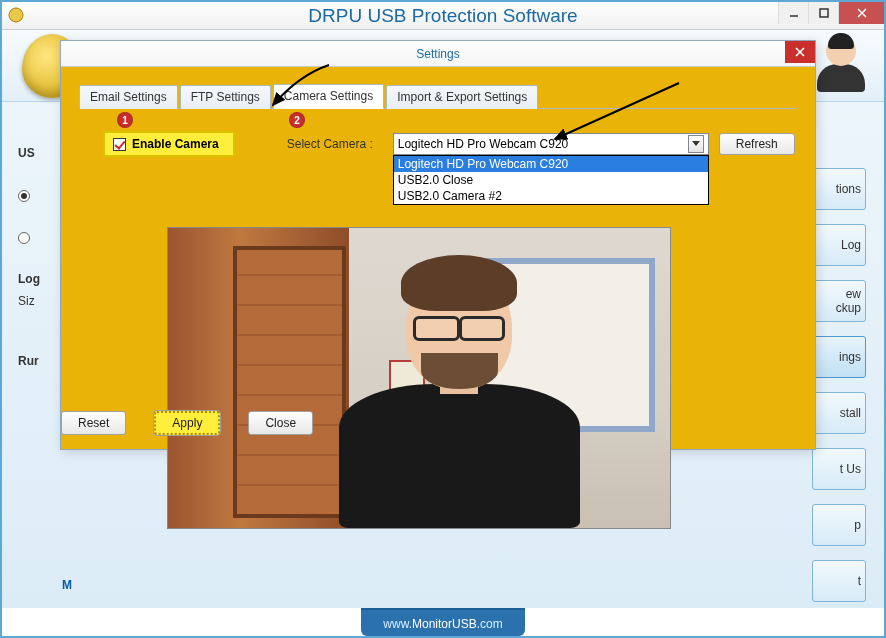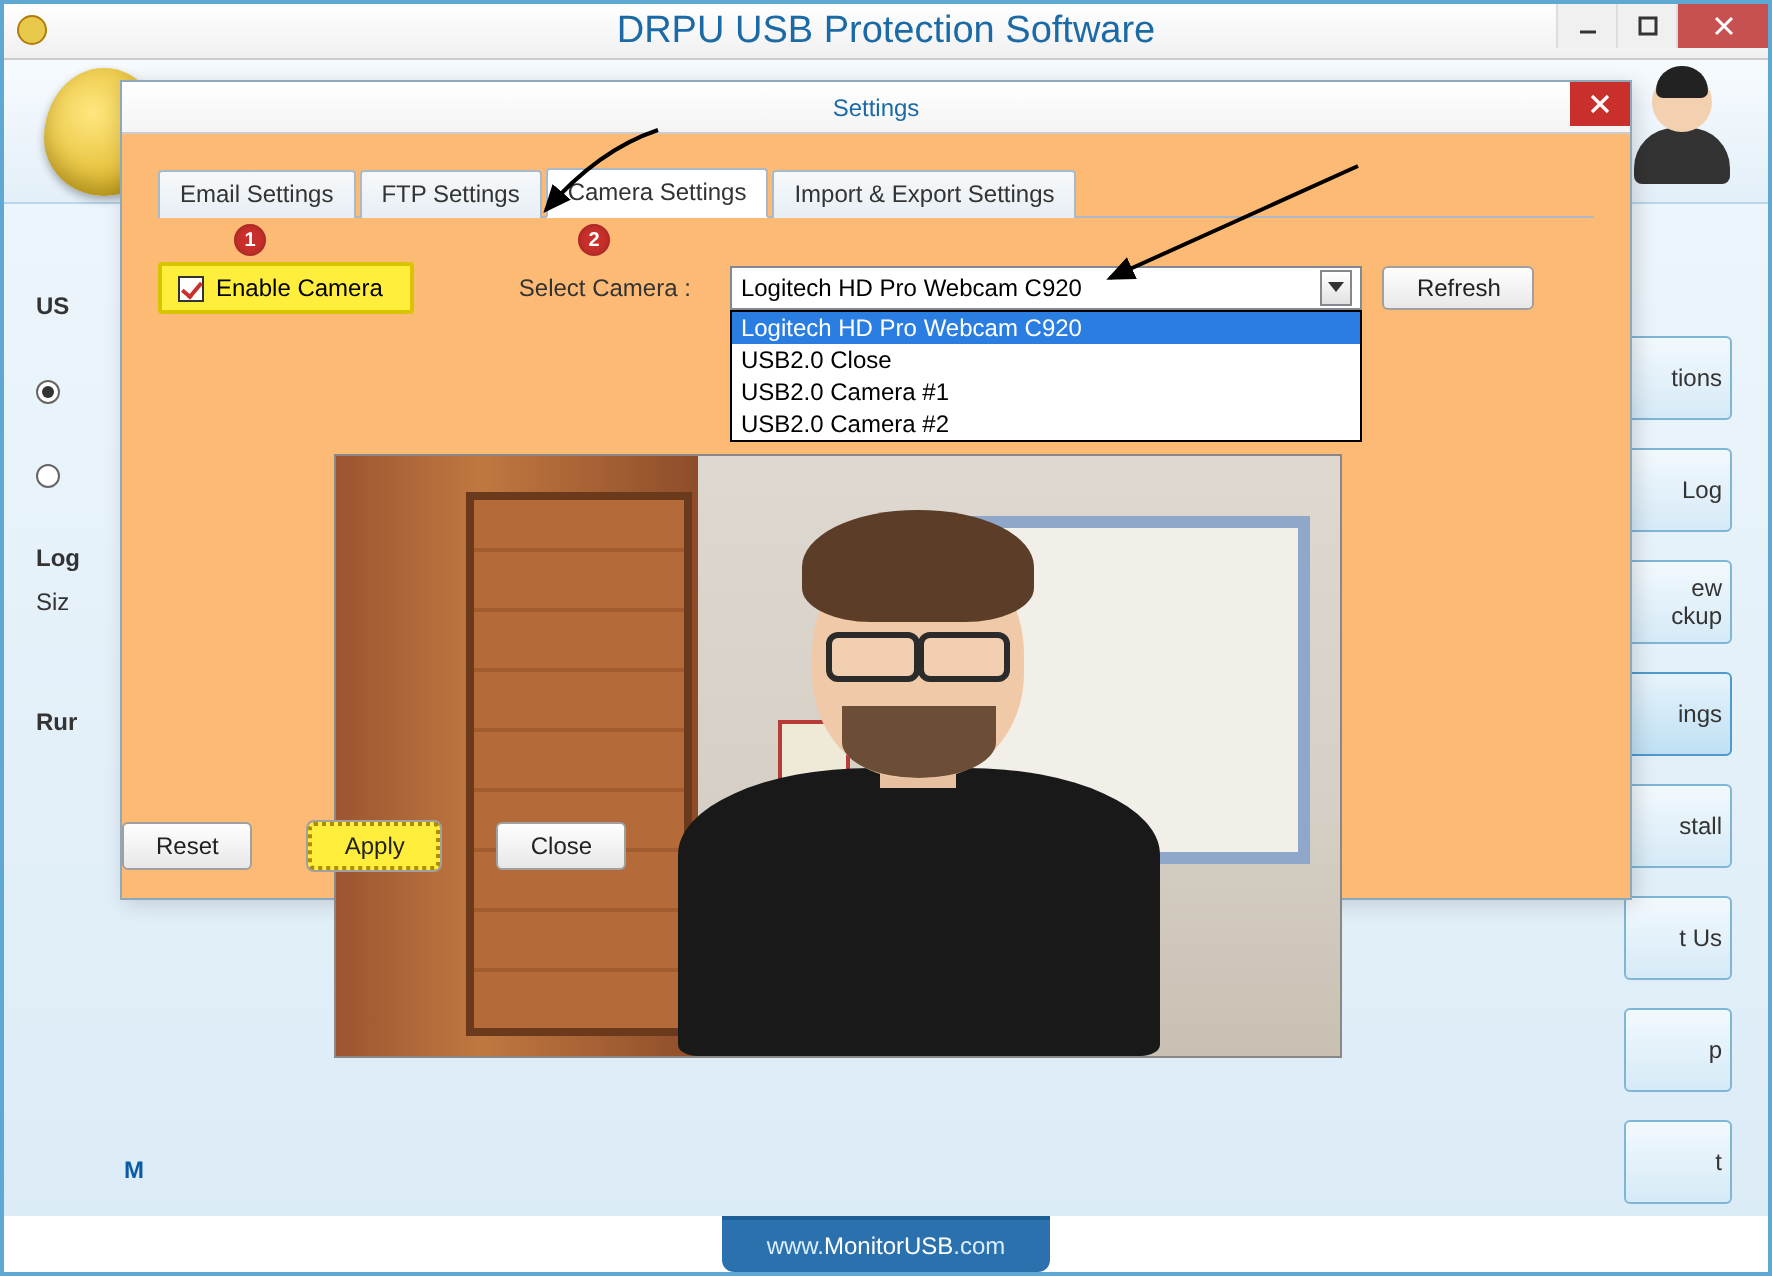--- a/index.html
+++ b/index.html
@@ -27,40 +27,40 @@
 .bg-radio { width: 12px; height: 12px; border: 1px solid #666; border-radius: 50%; display: inline-block; vertical-align: middle; margin-right: 6px; background: #fff; }
 .bg-radio.checked::after { content:""; display:block; width:6px; height:6px; background:#333; border-radius:50%; margin:2px; }
 
 .bg-right-buttons { position: absolute; right: 18px; top: 138px; width: 54px; }
 .bg-rbtn { height: 42px; margin-bottom: 14px; border: 1px solid #7fb5d5; background: linear-gradient(#f2f9fd, #d6eaf7); border-radius: 3px; display: flex; align-items: center; justify-content: flex-end; padding-right: 4px; color: #333; }
 
 .bg-bottom-row { position: absolute; left: 60px; right: 60px; bottom: 10px; height: 26px; display: flex; align-items: center; }
 .bg-bottom-row .M { color: #0b5aa6; font-weight: bold; }
 
 
-.dialog { position: absolute; left: 58px; top: 38px; width: 756px; height: 410px; background: #fdba74; border: 1px solid #8fa7bb; box-shadow: 2px 2px 10px rgba(0,0,0,.15); }
+.dialog { position: absolute; left: 58px; top: 38px; width: 756px; height: 410px; background: #eab308; border: 1px solid #8fa7bb; box-shadow: 2px 2px 10px rgba(0,0,0,.15); }
 .dlg-title { height: 26px; background: linear-gradient(#fff,#f4f4f4); border-bottom: 1px solid #ccc; display: flex; align-items: center; justify-content: center; position: relative; color: #1b6aa5; }
 .dlg-close { position: absolute; right: 0; top: 0; width: 30px; height: 22px; background: #c9302c; color: #fff; display: flex; align-items: center; justify-content: center; font-size: 13px; cursor: default; }
 
 .dlg-body { position: absolute; top: 26px; left: 0; right: 0; bottom: 0; padding: 16px 18px 14px; }
 
 
 .tabs { display: flex; align-items: flex-end; border-bottom: 1px solid #a9b9c7; height: 26px; }
 .tab { padding: 4px 10px 5px; border: 1px solid #a9b9c7; border-bottom: none; margin-right: 2px; background: linear-gradient(#f6f9fb,#e7eef4); color: #333; border-radius: 2px 2px 0 0; cursor: default; position: relative; top: 1px; }
 .tab.active { background: #fff; border-bottom: 1px solid #fff; top: 1px; font-weight: 400; }
 
 
 .cam-content { padding-top: 22px; position: relative; }
 .cam-row { display: flex; align-items: center; gap: 10px; }
 
 .num-badge { width: 16px; height: 16px; border-radius: 50%; background: #c9302c; color: #fff; font-size: 10px; font-weight: bold; display: inline-flex; align-items: center; justify-content: center; box-shadow: inset 0 0 3px rgba(0,0,0,.3); }
 .num-badge.nb1 { position: absolute; left: 38px; top: 3px; }
 .num-badge.nb2 { position: absolute; left: 210px; top: 3px; }
 
-.enable-chk { display: inline-flex; align-items: center; padding: 4px 14px 4px 8px; background: #ffef3c; border: 2px solid #d9c400; border-radius: 2px; margin-left: 0; }
+.enable-chk { display: inline-flex; align-items: center; padding: 4px 14px 4px 8px; background: #ffef3c; border: 2px solid #d9c400; border-radius: 2px; margin-left: 24px; font-weight: bold; }
 .enable-chk .box { width: 13px; height: 13px; border: 1px solid #333; background: #fff; margin-right: 6px; position: relative; }
 .enable-chk .box::after { content: ""; position: absolute; left: 1px; top: 2px; width: 8px; height: 4px; border-left: 2px solid #c9302c; border-bottom: 2px solid #c9302c; transform: rotate(-50deg); }
 .enable-chk span { color: #000; }
 
 .sel-label { margin-left: 42px; color: #333; }
 
 .combo-wrap { position: relative; margin-left: 10px; }
 .combo { width: 316px; height: 22px; border: 1px solid #828790; background: #fff; display: flex; align-items: center; padding: 0 4px; justify-content: space-between; }
 .combo .caret { width: 16px; height: 18px; border: 1px solid #828790; display: flex; align-items: center; justify-content: center; background: linear-gradient(#fff,#e2e2e2); }
 .combo .caret svg { display: block; }
@@ -219,21 +219,20 @@
             <span>Logitech HD Pro Webcam C920</span>
             <span class="caret">
               <svg width="8" height="6">
                   <polygon points="0,0 8,0 4,5" fill="#333"></polygon>
                 </svg>
             </span>
           </div>
           <div class="dropdown">
             <div class="opt sel"><span>Logitech HD Pro Webcam C920</span></div>
             <div class="opt"><span>USB2.0 Close</span></div>
-            <div class="opt"><span>USB2.0 Camera #1</span></div>
             <div class="opt"><span>USB2.0 Camera #2</span></div>
           </div>
         </div>
 
         <button class="refresh-btn"><span>Refresh</span></button>
       </div>
 
     </div>
 
     <svg class="arrow" style="left:198px; top:-6px;" width="80" height="60">

